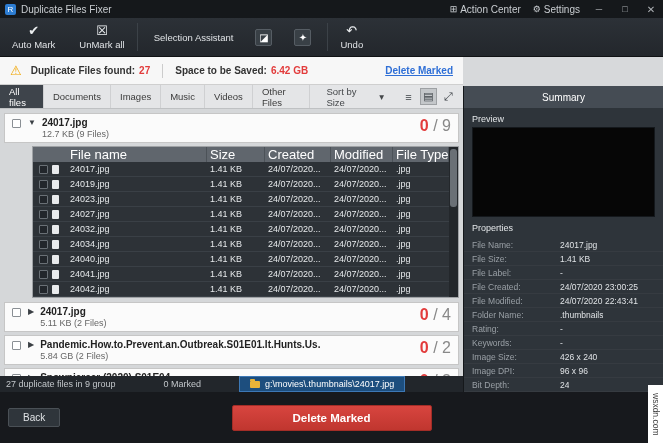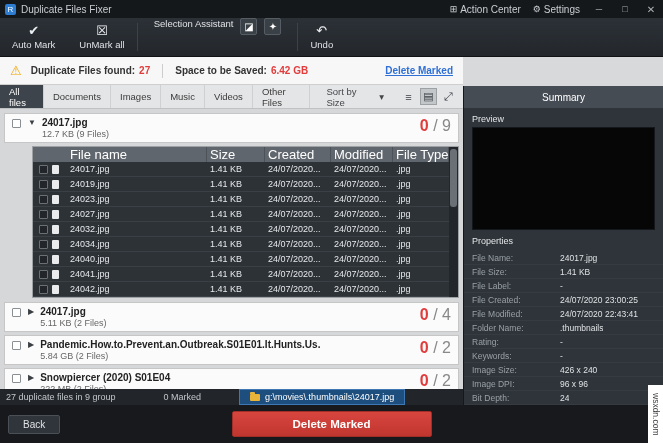--- a/index.html
+++ b/index.html
@@ -14,21 +14,21 @@
   .tb-item { display:flex; align-items:center; gap:3px; cursor:default; }
   .tb-ic { font-size:9px; }
   .win-btn { width:14px; text-align:center; font-size:9px; color:#aeb2b6; }
   .win-btn.close { font-size:10px; }
 
   
   .toolbar { height:39px; background:linear-gradient(#2c3137,#23272c); border-bottom:1px solid #101214; display:flex; align-items:stretch; color:#dfe2e5; font-size:9.5px; flex:0 0 auto; }
   .tool-btn { display:flex; flex-direction:column; align-items:center; justify-content:center; gap:1px; padding:0 12px; }
   .tool-icon { font-size:13px; line-height:14px; color:#eceff1; }
   .vsep { width:1px; background:#3c4248; margin:5px 0; }
-  .sel-assist { display:flex; gap:7px; padding:0 16px; }
+  .sel-assist { display:flex; align-items:center; gap:22px; padding:0 16px; }
   .sa-btn { width:17px; height:17px; background:#394046; border:1px solid #565d64; border-radius:2px; color:#fff; font-size:10px; display:flex; align-items:center; justify-content:center; }
 
   
   .main { flex:1; display:flex; min-height:0; }
   .left-col { width:463px; display:flex; flex-direction:column; min-height:0; }
 
   
   .alert { height:28px; background:#f7f7f7; border-bottom:1px solid #cfcfcf; display:flex; align-items:center; padding:0 10px; font-size:10px; color:#333; flex:0 0 auto; }
   .warn-icon { color:#f0a500; font-size:13px; margin-right:9px; }
   .stat-label { font-weight:bold; margin-right:4px; }
@@ -82,21 +82,21 @@
 
   
   .statusbar { height:16px; background:#22262b; color:#c2c6ca; font-size:9px; display:flex; align-items:center; flex:0 0 auto; }
   .status-left { padding-left:6px; }
   .status-marked { margin-left:48px; }
   .path-chip { margin-left:38px; height:100%; display:flex; align-items:center; gap:5px; padding:0 10px; background:#1d4e7e; border:1px solid #3d78b5; color:#fff; }
   .folder-icon { width:10px; height:7px; background:#e8b339; border-radius:1px; position:relative; }
   .folder-icon::before { content:''; position:absolute; top:-2px; left:0; width:5px; height:2px; background:#e8b339; border-radius:1px 1px 0 0; }
 
   
-  .footer { height:38px; background:#17191d; display:flex; align-items:center; position:relative; flex:0 0 auto; }
+  .footer { height:51px; background:#17191d; display:flex; align-items:center; position:relative; flex:0 0 auto; }
   .back-btn { margin-left:8px; background:#2f353b; border:1px solid #4a5056; border-radius:2px; color:#dfe2e5; font-size:10px; padding:3px 14px; cursor:pointer; }
   .delete-btn { position:absolute; left:50%; transform:translateX(-50%); width:200px; text-align:center; background:linear-gradient(#d8453f,#c0362f); border:1px solid #a32d27; border-radius:2px; color:#fff; font-size:11.5px; font-weight:bold; padding:6px 0; cursor:pointer; }
 
   
   .watermark { position:absolute; right:0; bottom:0; width:15px; height:58px; background:#fff; display:flex; align-items:center; justify-content:center; }
   .watermark span { writing-mode:vertical-rl; font-size:8.5px; color:#444; }
 </style>
 </head>
 <body>
 

